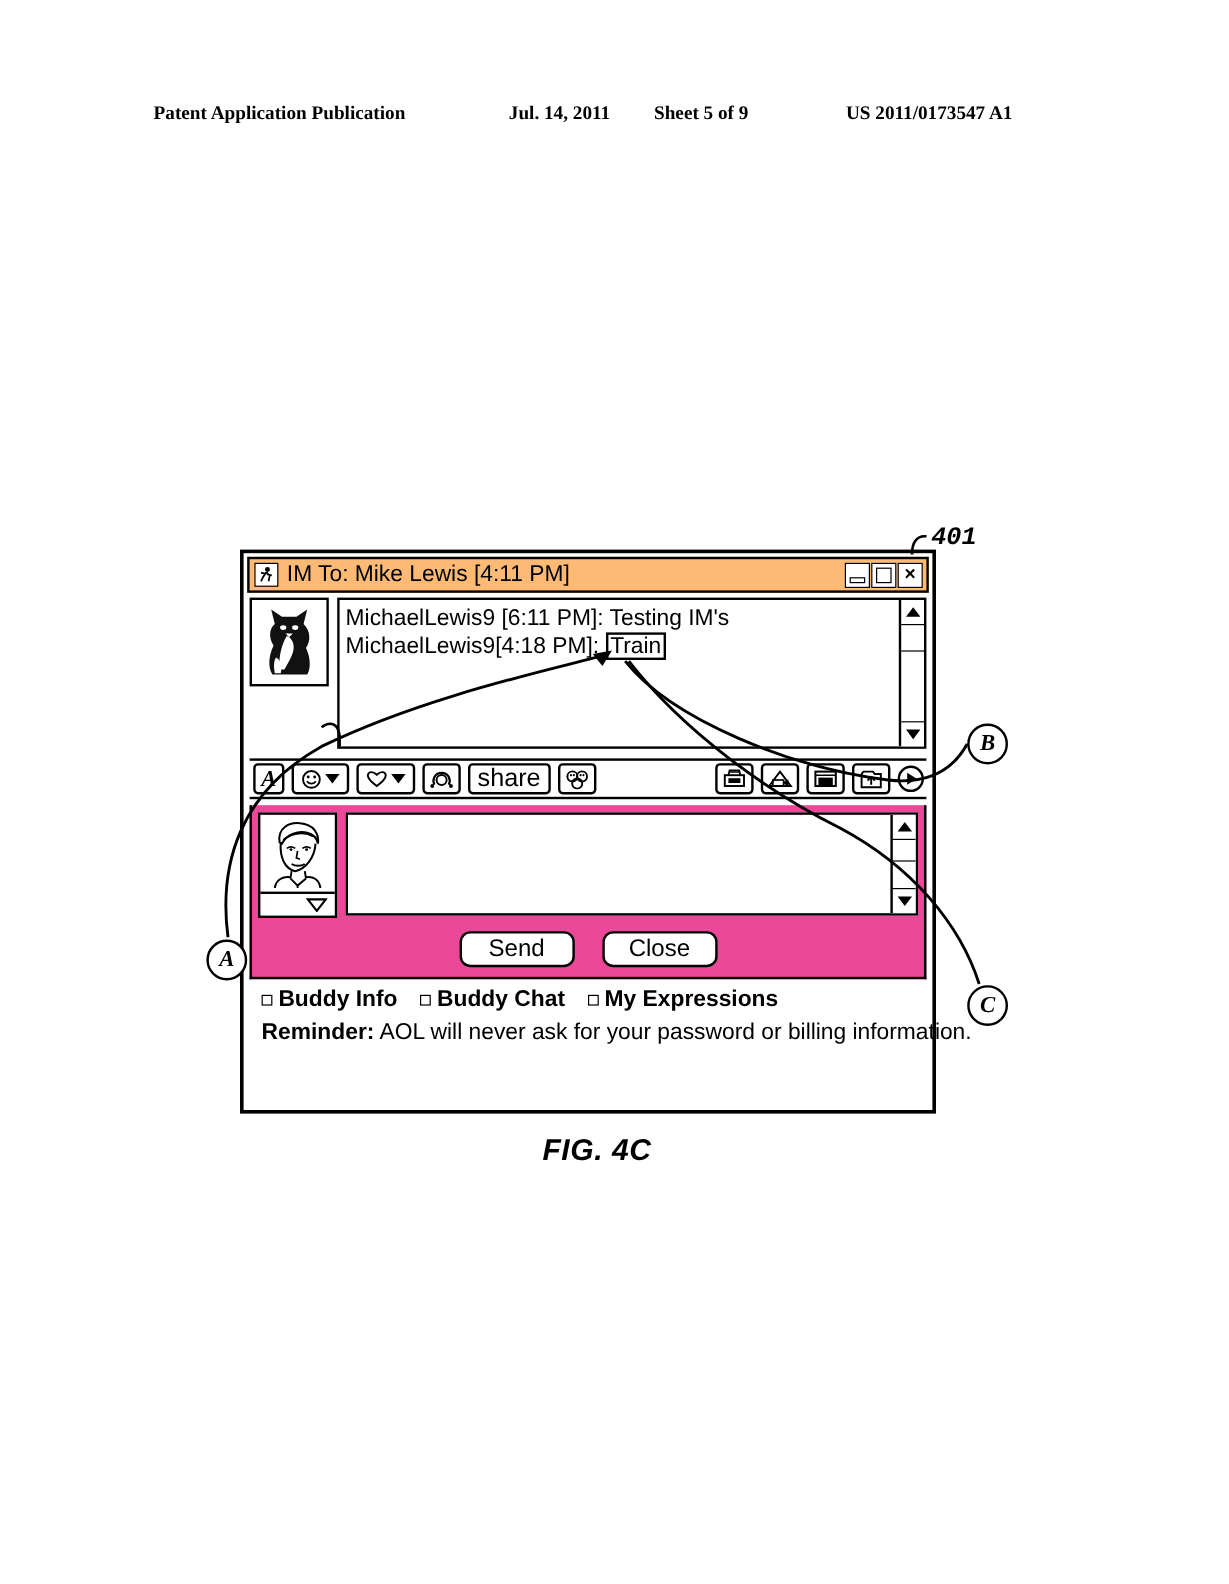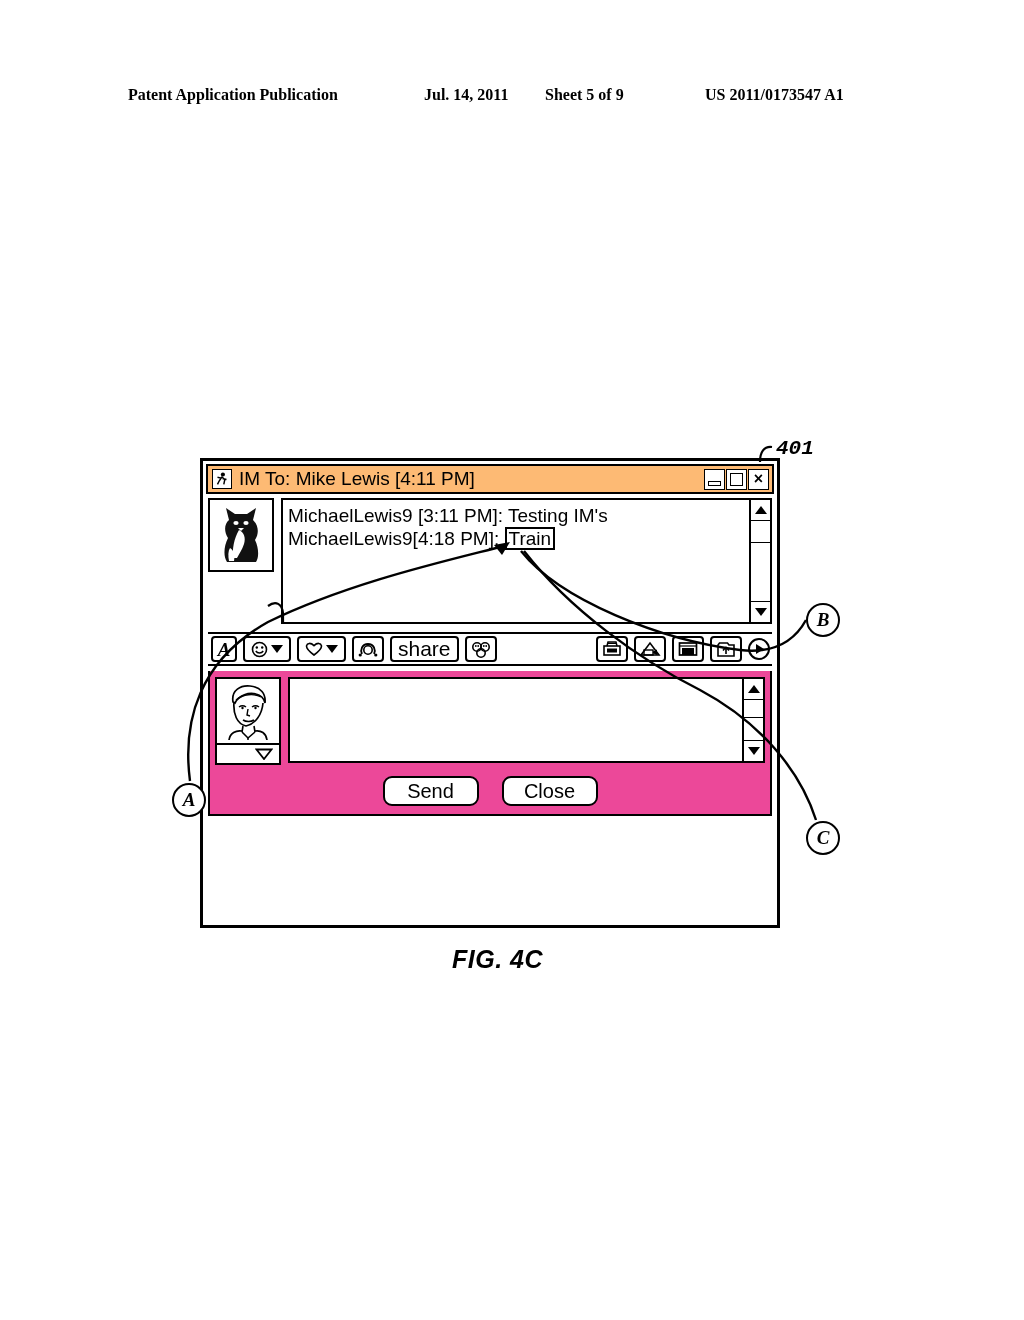--- a/index.html
+++ b/index.html
@@ -478,21 +478,21 @@
 
         <ellipse cx="21" cy="19" rx="2.6" ry="2" fill="#fff"></ellipse>
         <ellipse cx="31" cy="19" rx="2.6" ry="2" fill="#fff"></ellipse>
 
         <path d="M 23 24 L 29 24 L 26 27 Z" fill="#fff"></path>
       </svg>
     </div>
 
     <div id="transcript">
       <div id="transcript-text">
-        <div class="msg-line">MichaelLewis9 [3:11 PM]: Testing IM's</div>
+        <div class="msg-line">MichaelLewis9 [6:11 PM]: Testing IM's</div>
         <div class="msg-line"><span>MichaelLewis9[4:18 PM]: </span><span class="boxed-word">Train</span></div>
       </div>
       <div class="vscroll">
         <div class="sb-btn">
             <div class="arrow-up"></div>
           </div>
         <div class="sb-track">
           <div class="sb-thumb" style="top:0;height:22px;"></div>
         </div>
         <div class="sb-btn down">
@@ -641,17 +641,34 @@
       </div>
     </div>
 
     <div id="button-row">
       <div class="action-btn">Send</div>
       <div class="action-btn">Close</div>
     </div>
   </div>
 
   <div id="footer">
+    <div id="footer-links">
+      <div class="footer-link">
+        <span class="sq-bullet"></span>
+        <span>Buddy Info</span>
+      </div>
+      <div class="footer-link">
+        <span class="sq-bullet"></span>
+        <span>Buddy Chat</span>
+      </div>
+      <div class="footer-link">
+        <span class="sq-bullet"></span>
+        <span>My Expressions</span>
+      </div>
+    </div>
+    <div id="reminder-line">
+      <span class="rem-label">Reminder:</span><span> AOL will never ask for your password or billing information.</span>
+    </div>
   </div>
 
 </div>
 
 <div id="fig-caption">FIG. 4C</div>
 
 </body></html>

